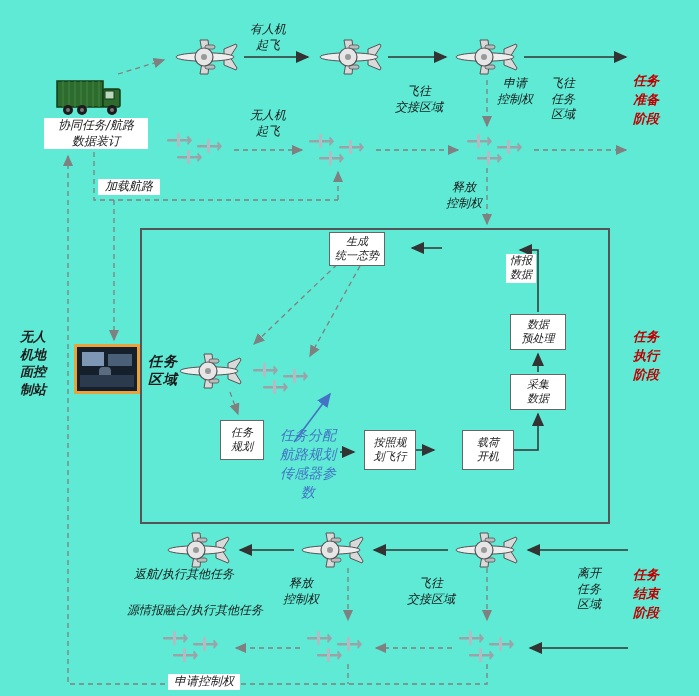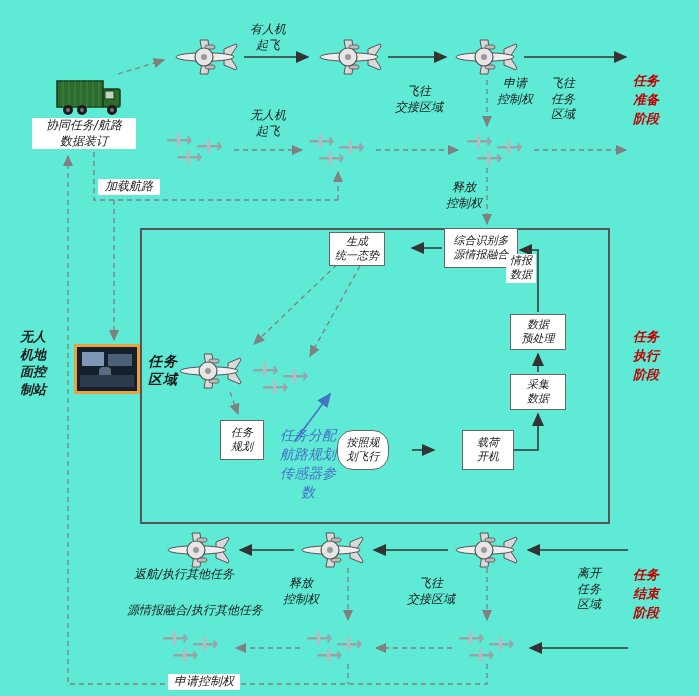--- a/index.html
+++ b/index.html
@@ -143,53 +143,51 @@
 起飞</div>
   <div class="lbl" style="left:390px; top:84px; width:58px;">飞往
 交接区域</div>
   <div class="lbl" style="left:492px; top:76px; width:46px;">申请
 控制权</div>
   <div class="lbl" style="left:548px; top:76px; width:30px;">飞往
 任务
 区域</div>
   <div class="lbl" style="left:442px; top:180px; width:44px;">释放
 控制权</div>
-  <div class="lbl onLine" style="left:32px; top:118px; width:104px;">协同任务/航路
+  <div class="lbl onLine" style="left:44px; top:118px; width:104px;">协同任务/航路
 数据装订</div>
   <div class="lbl onLine" style="left:98px; top:179px; width:62px;">加载航路</div>
 
   <div class="lbl phase" style="left:630px; top:72px;  width:32px;">任务
 准备
 阶段</div>
   <div class="lbl phase" style="left:630px; top:328px; width:32px;">任务
 执行
 阶段</div>
   <div class="lbl phase" style="left:630px; top:566px; width:32px;">任务
 结束
 阶段</div>
 
   <div class="lbl big" style="left:146px; top:352px; width:34px;">任务
 区域</div>
 
   <div class="node" style="left:329px; top:232px; width:56px; height:34px;">生成
 统一态势</div>
-  <div class="node" style="left:444px; top:228px; width:74px; height:40px;">综合识别多
-源情报融合</div>
   <div class="lbl onLine" style="left:506px; top:254px; width:30px; font-size:11px;">情报
 数据</div>
   <div class="node" style="left:510px; top:314px; width:56px; height:36px;">数据
 预处理</div>
   <div class="node" style="left:510px; top:374px; width:56px; height:36px;">采集
 数据</div>
   <div class="node" style="left:220px; top:420px; width:44px; height:40px;">任务
 规划</div>
   <div class="lbl blue" style="left:274px; top:426px; width:68px;">任务分配
 航路规划
 传感器参数</div>
-  <div class="node" style="left:337px; top:430px; width:52px; height:40px;border-radius:16px;">按照规
+  <div class="node" style="left:364px; top:430px; width:52px; height:40px;">按照规
 划飞行</div>
   <div class="node" style="left:438px; top:430px; width:52px; height:40px;margin-left:24px;">载荷
 开机</div>
 
   <div class="lbl gcsLbl" style="left:16px; top:328px; width:34px;">无人
 机地
 面控
 制站</div>
   <div class="gcs">
     <div class="scr1"></div>

